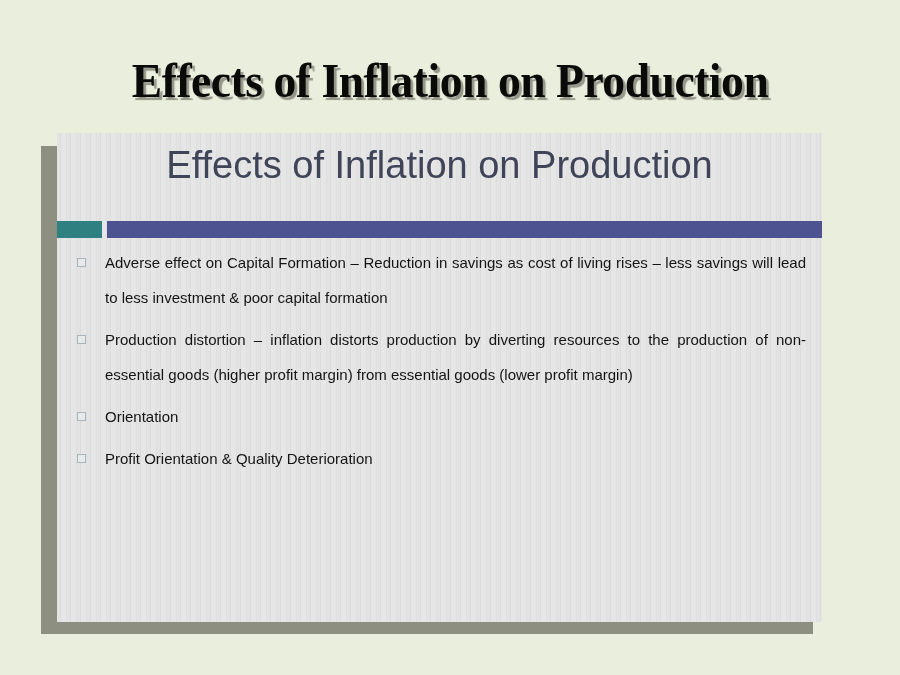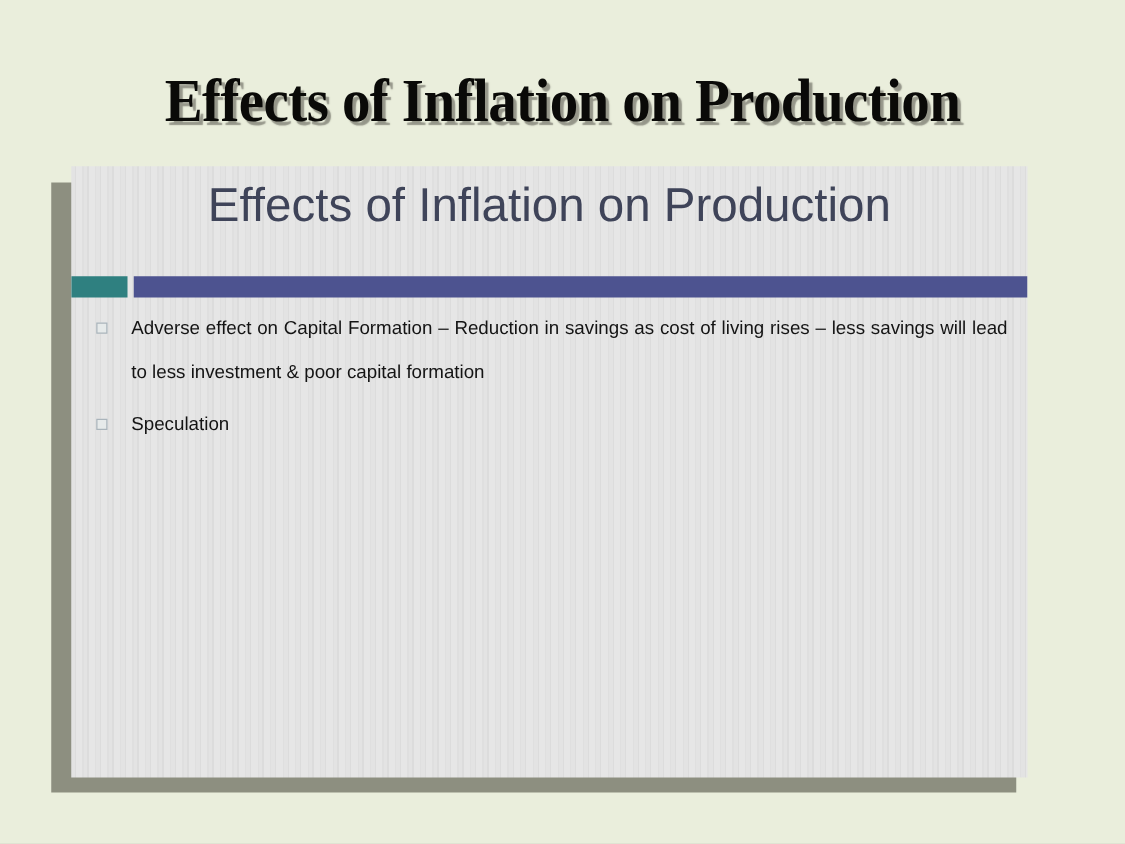--- a/index.html
+++ b/index.html
@@ -164,23 +164,31 @@
       <div id="divider-bar"></div>
     </div>
 
     <div id="bullet-list">
 
       <div class="bullet-item justified">
         <span class="bullet-marker"></span>
         <span class="bullet-text">Adverse effect on Capital Formation – Reduction in savings as cost of living rises – less savings will lead to less investment &amp; poor capital formation</span>
       </div>
 
+      <div class="bullet-item justified">
+        <span class="bullet-marker"></span>
+        <span class="bullet-text">Production distortion – inflation distorts production by diverting resources to the production of non-essential goods (higher profit margin) from essential goods (lower profit margin)</span>
+      </div>
 
 
       <div class="bullet-item">
         <span class="bullet-marker"></span>
-        <span class="bullet-text">Speculation</span>
+        <span class="bullet-text">Orientation</span>
       </div>
 
+      <div class="bullet-item">
+        <span class="bullet-marker"></span>
+        <span class="bullet-text">Profit Orientation &amp; Quality Deterioration</span>
+      </div>
 
     </div>
   </div>
 </div>
 
 </body></html>

